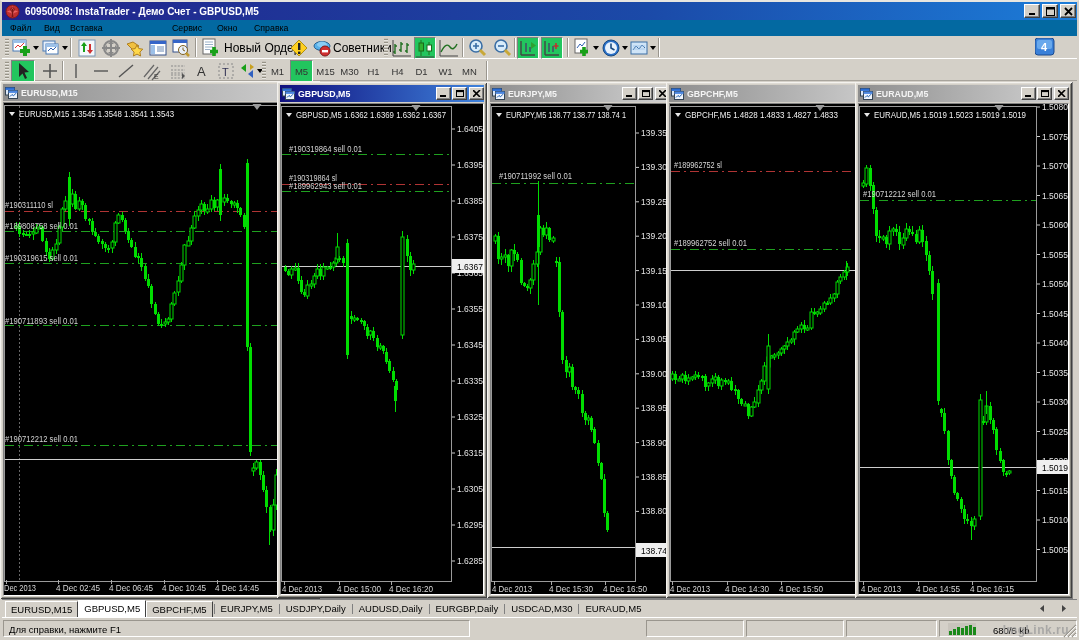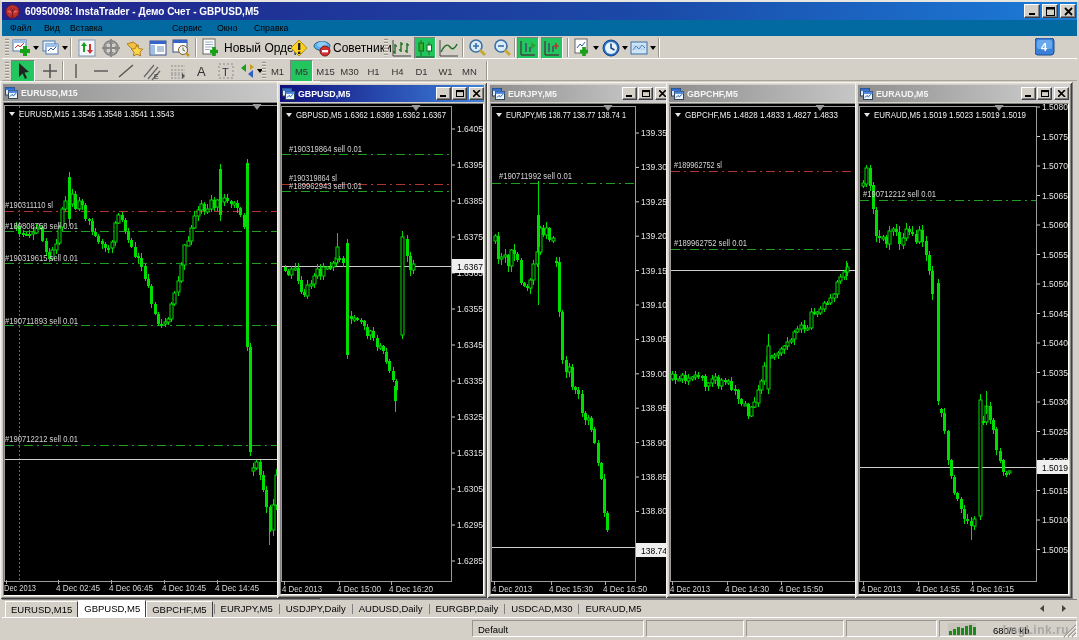--- a/index.html
+++ b/index.html
@@ -1147,21 +1147,21 @@
     <span class="tab">EURAUD,M5</span>
     <span style="margin-left:auto;display:flex;align-items:center;margin-bottom:5px">
       <svg width="30" height="7">
         <path d="M5 0 L1 3.5 L5 7 Z" fill="#444"></path>
         <path d="M23 0 L27 3.5 L23 7 Z" fill="#444"></path>
       </svg>
       <span style="width:8px"></span>
     </span>
   </div>
 <div class="statusbar">
-    <div class="spanel" style="left:470px;width:172px">Default</div>
+    <div class="spanel" style="left:1px;width:467px">Для справки, нажмите F1</div>
     <div class="spanel" style="left:644px;width:98px"></div>
     <div class="spanel" style="left:744px;width:98px"></div>
     <div class="spanel" style="left:844px;width:91px"></div>
     <div class="spanel" style="left:937px;width:138px">
       <svg width="28" height="13" style="position:absolute;left:8px;top:2px">
         <rect x="0" y="0" width="28" height="13" fill="#c8c4bc"></rect>
         <rect x="1" y="8" width="3" height="4" fill="#1a8a1a"></rect>
         <rect x="5" y="6" width="3" height="6" fill="#1a8a1a"></rect>
         <rect x="9" y="4" width="3" height="8" fill="#1a8a1a"></rect>
         <rect x="13" y="5" width="3" height="7" fill="#1a8a1a"></rect>

